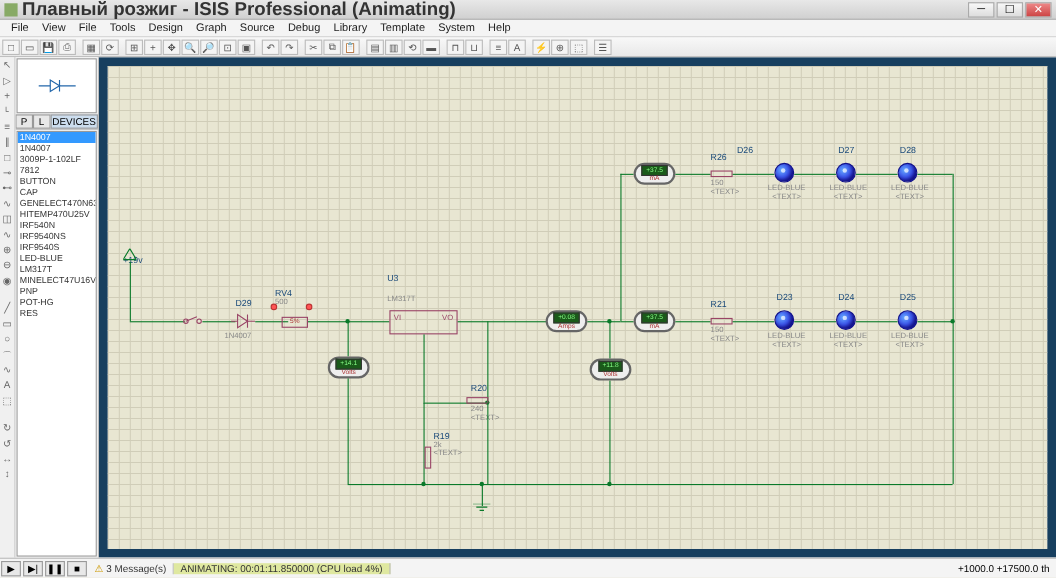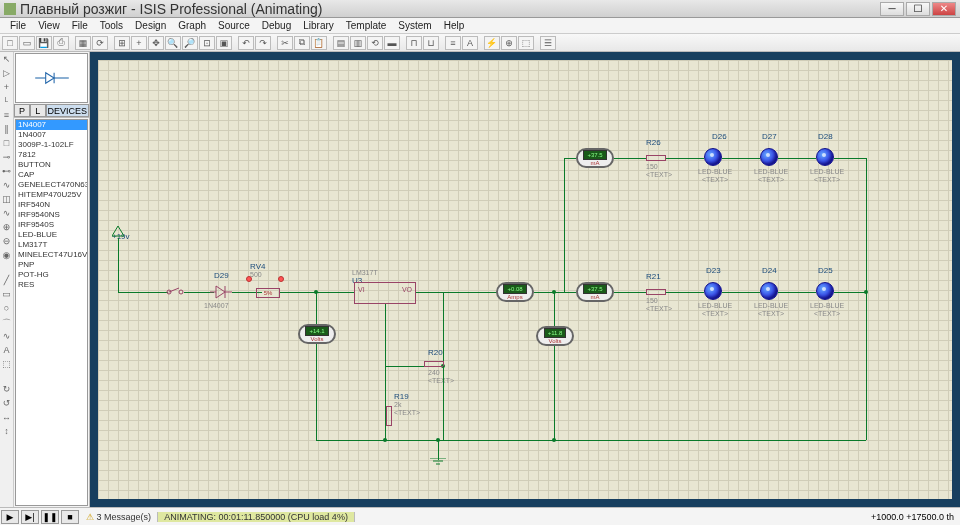--- a/index.html
+++ b/index.html
@@ -1,20 +1,20 @@
 <!DOCTYPE html>
 <html><head>
 <meta charset="utf-8">
 <style>
 * { margin:0; padding:0; box-sizing:border-box; font-family:Tahoma,Arial,sans-serif; }
 body { background:#f0f0f0; width:960px; height:525px; overflow:hidden; font-size:10px; }
 
 .title-bar { height:18px; background:linear-gradient(#e8e8e8,#d0d0d0); border-bottom:1px solid #999; display:flex; align-items:center; padding:0 4px; }
 .title-icon { width:12px; height:12px; background:#8a6; margin-right:4px; }
-.title-text { font-size:14px; color:#333; flex:1; }
+.title-text { font-size:17px; color:#333; flex:1;font-weight:bold; }
 .win-btns { display:flex; gap:2px; }
 .win-btn { width:24px; height:14px; background:linear-gradient(#f8f8f8,#ddd); border:1px solid #aaa; font-size:10px; display:flex; align-items:center; justify-content:center; }
 .win-close { background:linear-gradient(#e88,#c44); color:#fff; }
 
 .menu-bar { height:16px; background:#f4f4f4; display:flex; align-items:center; padding:0 4px; font-size:10px; border-bottom:1px solid #ccc; }
 .menu-item { padding:0 6px; color:#222; }
 
 .tool-bar { height:18px; background:linear-gradient(#f8f8f8,#e8e8e8); display:flex; align-items:center; padding:0 2px; border-bottom:1px solid #bbb; gap:1px; }
 .tool-btn { width:16px; height:14px; border:1px solid #bbb; background:#f4f4f4; display:flex; align-items:center; justify-content:center; font-size:9px; color:#555; }
 .tool-sep { width:4px; }
@@ -238,21 +238,21 @@
 
       <div class="label" style="left:152px; top:202px">RV4</div>
       <div class="label sub" style="left:152px; top:211px">500</div>
       <div class="probe" style="left:148px; top:216px"></div>
       <div class="probe" style="left:180px; top:216px"></div>
       <div class="pot" style="left:158px; top:228px">
           <span>5%</span>
         </div>
       <div class="wire h" style="left:182px; top:232px; width:74px"></div>
 
-      <div class="label" style="left:254px; top:216px">U3</div>
+      <div class="label" style="left:254px; top:188px">U3</div>
       <div class="label sub" style="left:254px; top:209px">LM317T</div>
       <div class="regulator" style="left:256px; top:222px">
         <span style="left:3px; top:3px">VI</span>
         <span style="right:3px; top:3px">VO</span>
       </div>
       <div class="wire v" style="left:287px; top:244px; height:62px"></div>
 
       <div class="wire v" style="left:218px; top:232px; height:32px"></div>
       <div class="dot" style="left:218px; top:232px"></div>
       <div class="meter" style="left:200px; top:264px">
@@ -297,21 +297,21 @@
       <div class="label sub" style="left:548px; top:103px">150</div>
       <div class="label sub" style="left:548px; top:111px">&lt;TEXT&gt;</div>
       <div class="wire h" style="left:568px; top:98px; width:38px"></div>
 
       <div class="label" style="left:548px; top:212px">R21</div>
       <div class="res" style="left:548px; top:229px"></div>
       <div class="label sub" style="left:548px; top:237px">150</div>
       <div class="label sub" style="left:548px; top:245px">&lt;TEXT&gt;</div>
       <div class="wire h" style="left:568px; top:232px; width:38px"></div>
 
-      <div class="label" style="left:614px; top:72px">D26</div>
+      <div class="label" style="left:572px; top:72px">D26</div>
       <div class="led" style="left:606px; top:88px"></div>
       <div class="label sub" style="left:600px; top:108px">LED-BLUE</div>
       <div class="label sub" style="left:604px; top:116px">&lt;TEXT&gt;</div>
       <div class="wire h" style="left:624px; top:98px; width:38px"></div>
 
       <div class="label" style="left:664px; top:72px">D27</div>
       <div class="led" style="left:662px; top:88px"></div>
       <div class="label sub" style="left:656px; top:108px">LED-BLUE</div>
       <div class="label sub" style="left:660px; top:116px">&lt;TEXT&gt;</div>
       <div class="wire h" style="left:680px; top:98px; width:38px"></div>

